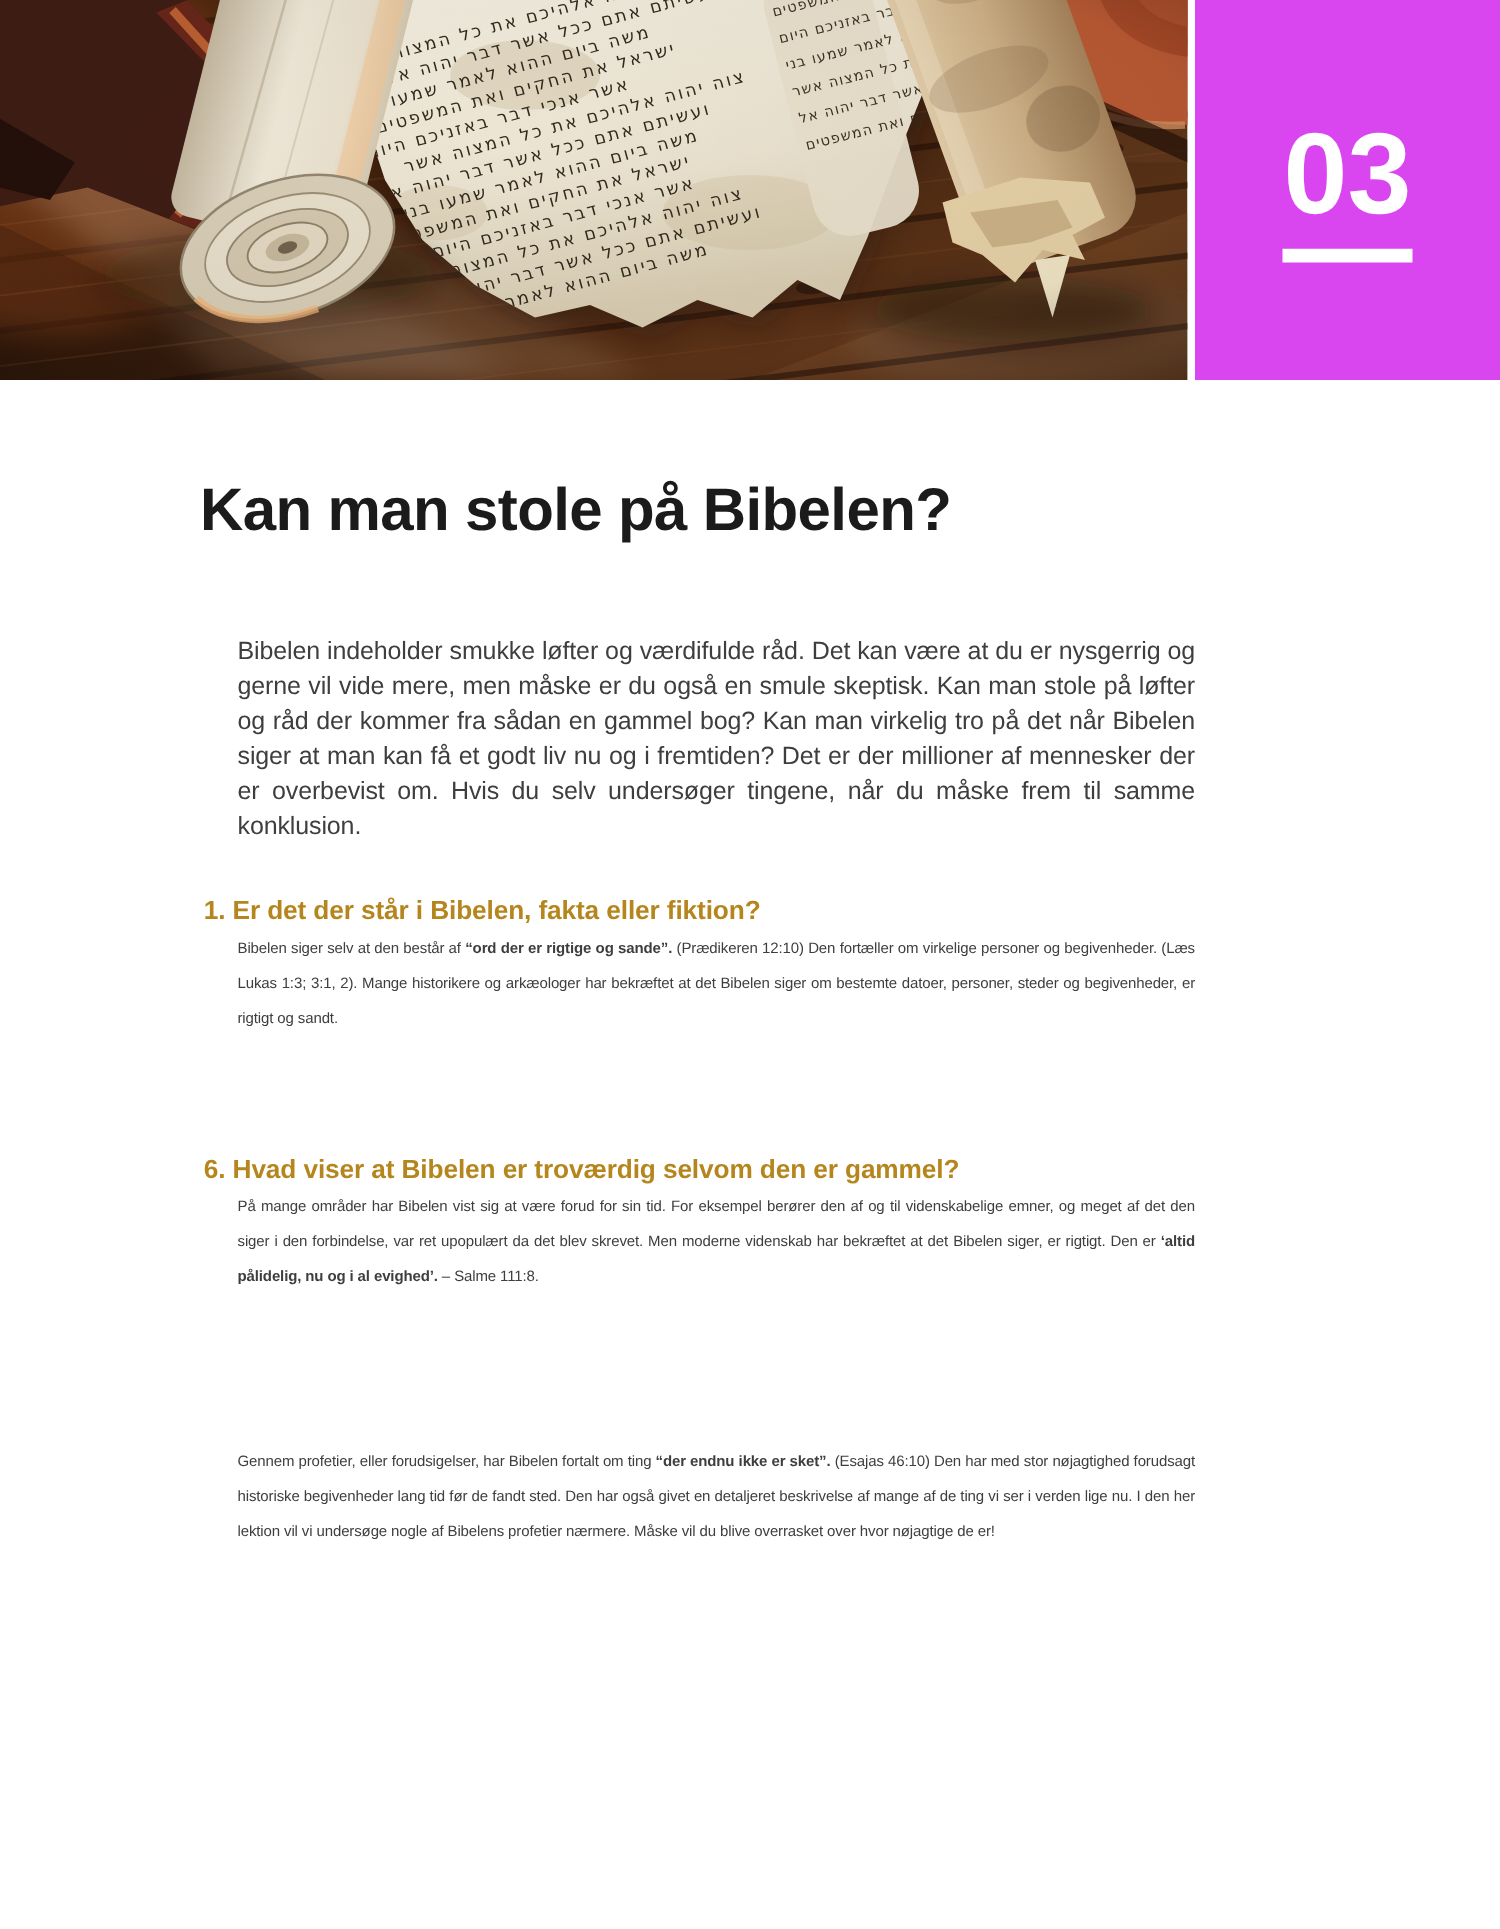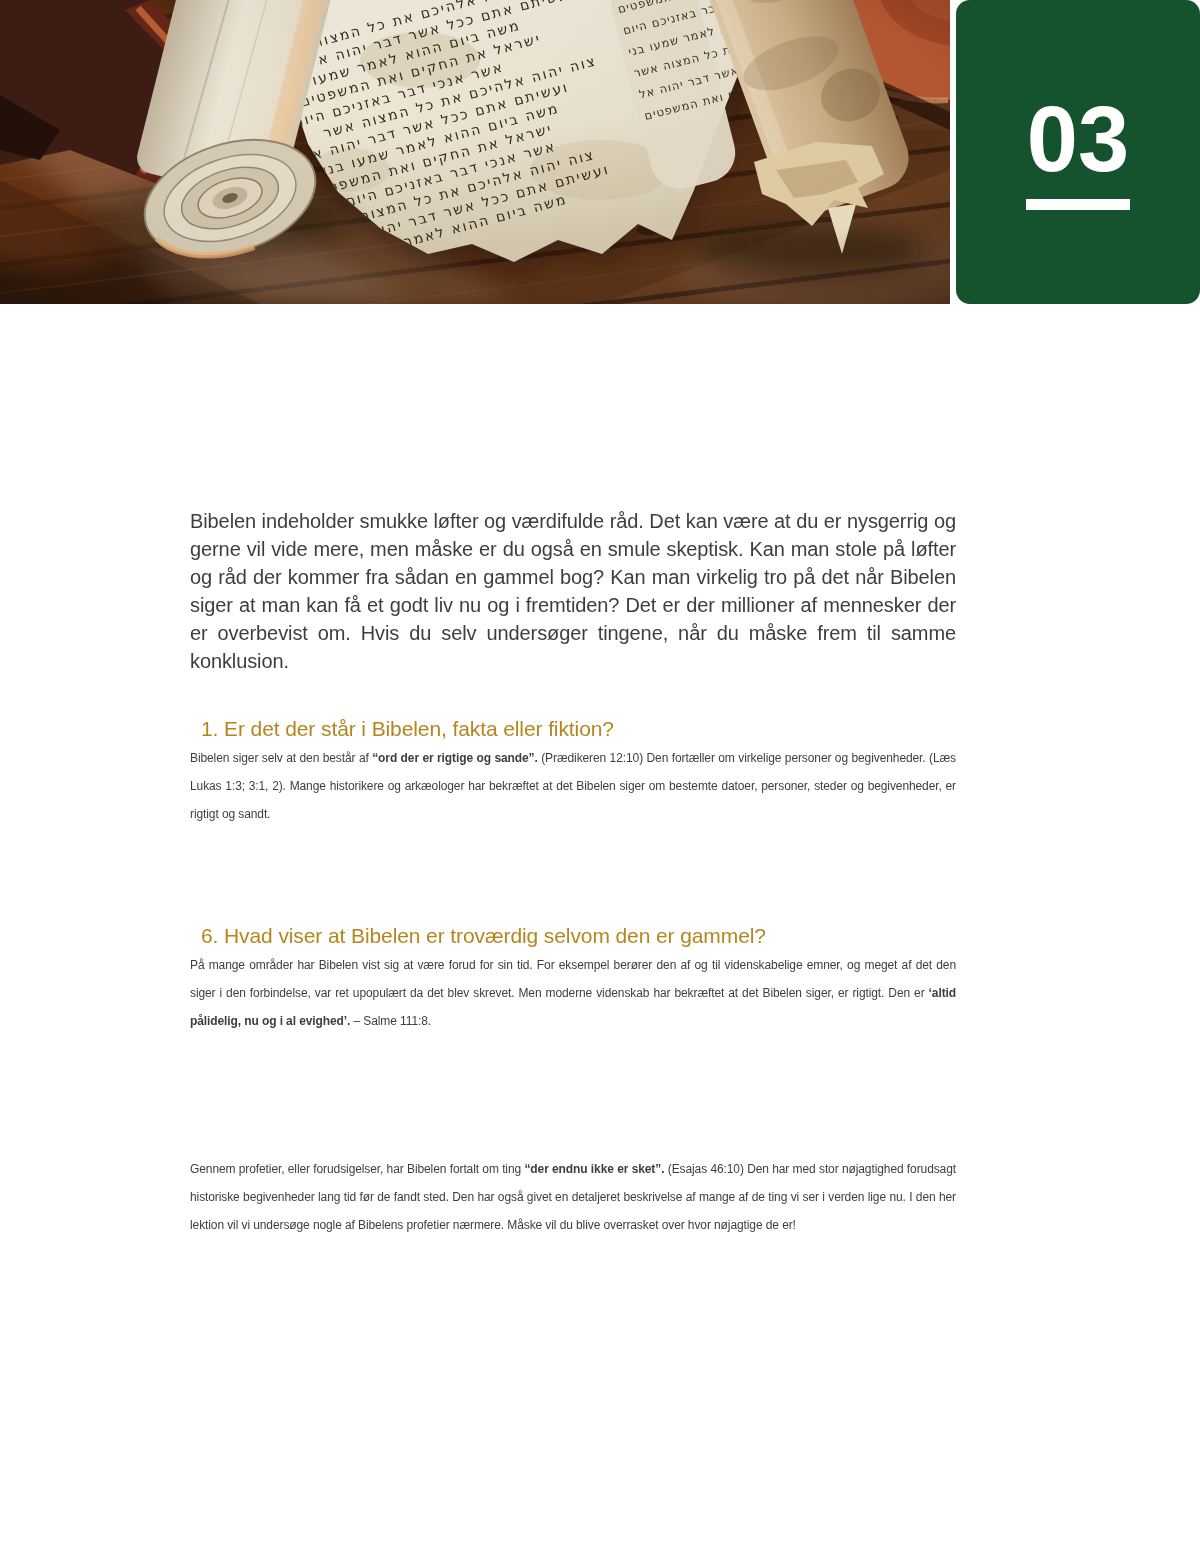--- a/index.html
+++ b/index.html
@@ -22,21 +22,21 @@
   .title{
     position:absolute;left:160px;top:352px;width:620px;
     font-size:48px;line-height:50px;font-weight:700;color:#1b1b1b;letter-spacing:-0.5px;
   }
   .intro{
     position:absolute;left:190px;top:487px;width:766px;
     font-size:20px;line-height:28px;color:#3e3e3e;text-align:justify;letter-spacing:-0.1px;
   }
   .q-heading{
     position:absolute;left:163px;width:793px;
-    font-size:21px;line-height:24px;font-weight:400;letter-spacing:-0.1px;margin-left:38px;
+    font-size:21px;line-height:24px;font-weight:700;letter-spacing:-0.1px;
   }
   .q-para{
     position:absolute;left:190px;width:766px;
     font-size:12px;line-height:28px;color:#3e3e3e;text-align:justify;letter-spacing:-0.1px;
   }
   #q1h{top:700px}
   #q1p{top:732px}
   #q2h{top:907px}
   #q2p{top:939px}
   #q3h{top:1111px}
@@ -199,25 +199,26 @@
         <ellipse cx="825" cy="110" rx="30" ry="26" fill="#6d5236" opacity="0.28"></ellipse>
       </g>
       <polygon points="754,162 816,142 872,146 884,174 858,188 868,208 834,200 812,226 786,204 762,194" fill="#e7d2a8"></polygon>
       <polygon points="776,170 846,160 858,182 824,194 794,198" fill="#c8ab7e" opacity="0.8"></polygon>
       <polygon points="828,208 842,254 856,204" fill="#f1e5c6"></polygon>
     </g>
 
     <rect x="0" y="0" width="950" height="304" fill="url(#vig)"></rect>
   </svg>
 
-  <div class="badge" style="background: #14532d; border-radius: 14px;">
+  <div class="badge" style="background: #d946ef;">
     <div class="badge-number">03</div>
     <div class="badge-underline"></div>
   </div>
 
+  <h1 class="title" style="color: rgb(27, 27, 27);">Kan man stole på Bibelen?</h1>
 
   <p class="intro" style="color: rgb(62, 62, 62);">Bibelen indeholder smukke løfter og værdifulde råd. Det kan være at du er nysgerrig og gerne vil vide mere, men måske er du også en smule skeptisk. Kan man stole på løfter og råd der kommer fra sådan en gammel bog? Kan man virkelig tro på det når Bibelen siger at man kan få et godt liv nu og i fremtiden? Det er der millioner af mennesker der er overbevist om. Hvis du selv undersøger tingene, når du måske frem til samme konklusion.</p>
 
   <h2 class="q-heading" id="q1h" style="color: rgb(181, 134, 29);">1. Er det der står i Bibelen, fakta eller fiktion?</h2>
   <p class="q-para" id="q1p" style="color: rgb(62, 62, 62);"><span>Bibelen siger selv at den består af </span><span style="font-weight: 700;">“ord der er rigtige og sande”.</span><span> (Prædikeren 12:10) Den fortæller om virkelige personer og begivenheder. (Læs Lukas 1:3; 3:1, 2). Mange historikere og arkæologer har bekræftet at det Bibelen siger om bestemte datoer, personer, steder og begivenheder, er rigtigt og sandt.</span></p>
 
   <h2 class="q-heading" id="q2h" style="color: rgb(181, 134, 29);">6. Hvad viser at Bibelen er troværdig selvom den er gammel?</h2>
   <p class="q-para" id="q2p" style="color: rgb(62, 62, 62);"><span>På mange områder har Bibelen vist sig at være forud for sin tid. For eksempel berører den af og til videnskabelige emner, og meget af det den siger i den forbindelse, var ret upopulært da det blev skrevet. Men moderne videnskab har bekræftet at det Bibelen siger, er rigtigt. Den er </span><span style="font-weight: 700;">‘altid pålidelig, nu og i al evighed’.</span><span> – Salme 111:8.</span></p>
 
   <p class="q-para" id="q3p" style="color: rgb(62, 62, 62);"><span>Gennem profetier, eller forudsigelser, har Bibelen fortalt om ting </span><span style="font-weight: 700;">“der endnu ikke er sket”.</span><span> (Esajas 46:10) Den har med stor nøjagtighed forudsagt historiske begivenheder lang tid før de fandt sted. Den har også givet en detaljeret beskrivelse af mange af de ting vi ser i verden lige nu. I den her lektion vil vi undersøge nogle af Bibelens profetier nærmere. Måske vil du blive overrasket over hvor nøjagtige de er!</span></p>

